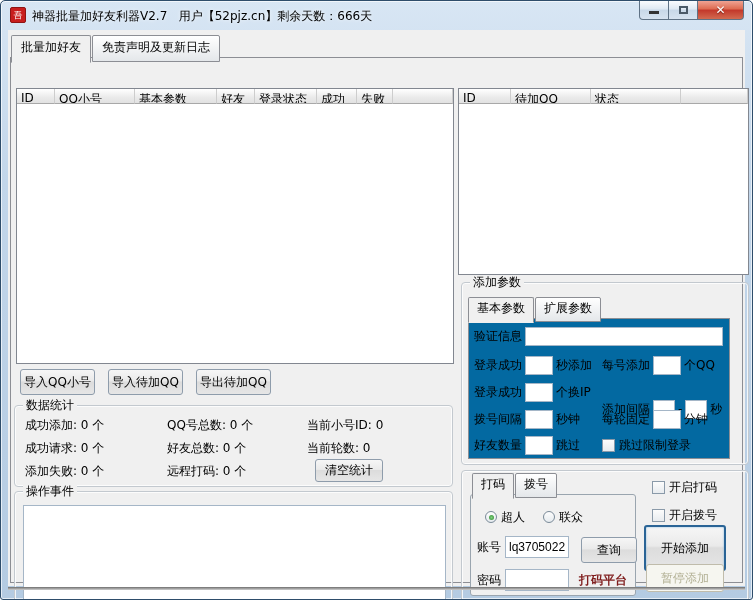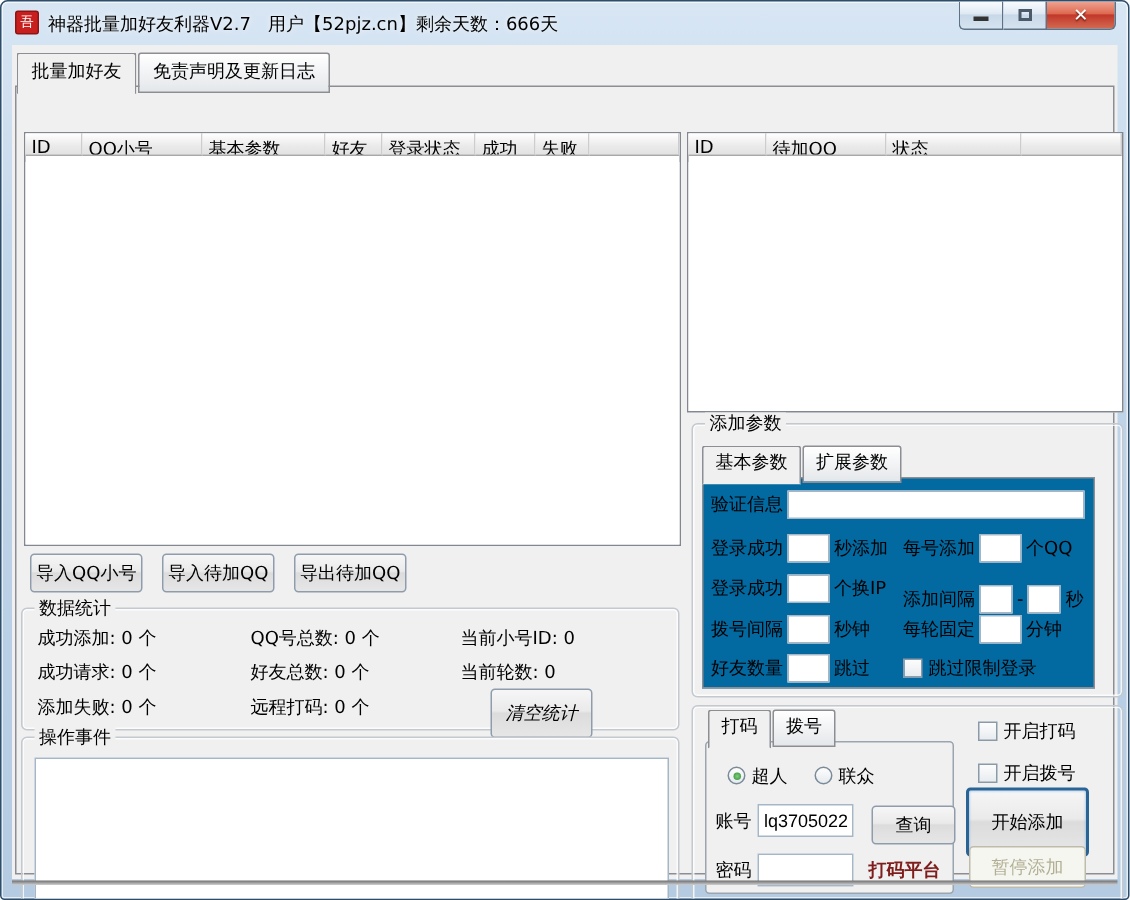--- a/index.html
+++ b/index.html
@@ -59,21 +59,21 @@
   .btn-default{border:2px solid #2a6496;box-shadow:0 0 2px #7ab2dd inset;}
   .btn-disabled{background:#f6f6f0;border:1px solid #c0bcab;color:#b2b094;box-shadow:none;}
 
   
   .groupbox{position:absolute;border:1px solid #c3c9cf;border-radius:4px;
     box-shadow:inset 0 0 0 1px rgba(255,255,255,.8);}
   .gb-label{position:absolute;top:-8px;left:8px;background:#f0f0f0;padding:0 3px;line-height:14px;}
 
   .gb-stats{left:3px;top:347px;width:439px;height:82px;}
   .stat{position:absolute;white-space:nowrap;}
-  .btn-clear{position:absolute;left:312px;top:53px;width:68px;height:33px;font-style:italic;}
+  .btn-clear{position:absolute;left:300px;top:53px;width:68px;height:23px;}
 
   .gb-events{left:3px;top:433px;width:439px;height:126px;}
   .log-area{position:absolute;left:8px;top:13px;width:423px;height:105px;background:#fff;
     border:1px solid #a5b6c7;resize:none;font-family:inherit;font-size:12px;}
 
   
   .gb-params{left:450px;top:224px;width:288px;height:183px;}
   .inner-tabstrip{position:absolute;left:6px;top:14px;display:flex;z-index:2;}
   .inner-tab{padding:2px 8px 3px 8px;border:1px solid #8c8e94;background:linear-gradient(#ffffff,#e4e7ea);
     margin-right:1px;border-radius:2px 2px 0 0;}
@@ -213,21 +213,21 @@
             <span>好友数量</span>
             <input class="pinput" value="" style="">
             <span>跳过</span>
           </div>
 
           <div class="prow" style="left:133px;top:36px">
             <span>每号添加</span>
             <input class="pinput" value="" style="">
             <span>个QQ</span>
           </div>
-          <div class="prow" style="left:133px;top:70px">
+          <div class="prow" style="left:133px;top:80px">
             <span>添加间隔</span>
             <input class="pinput small" value="" style="">
             <span>-</span>
             <input class="pinput small" value="" style="">
             <span>秒</span>
           </div>
           <div class="prow" style="left:133px;top:90px">
             <span>每轮固定</span>
             <input class="pinput" value="" style="">
             <span>分钟</span>

